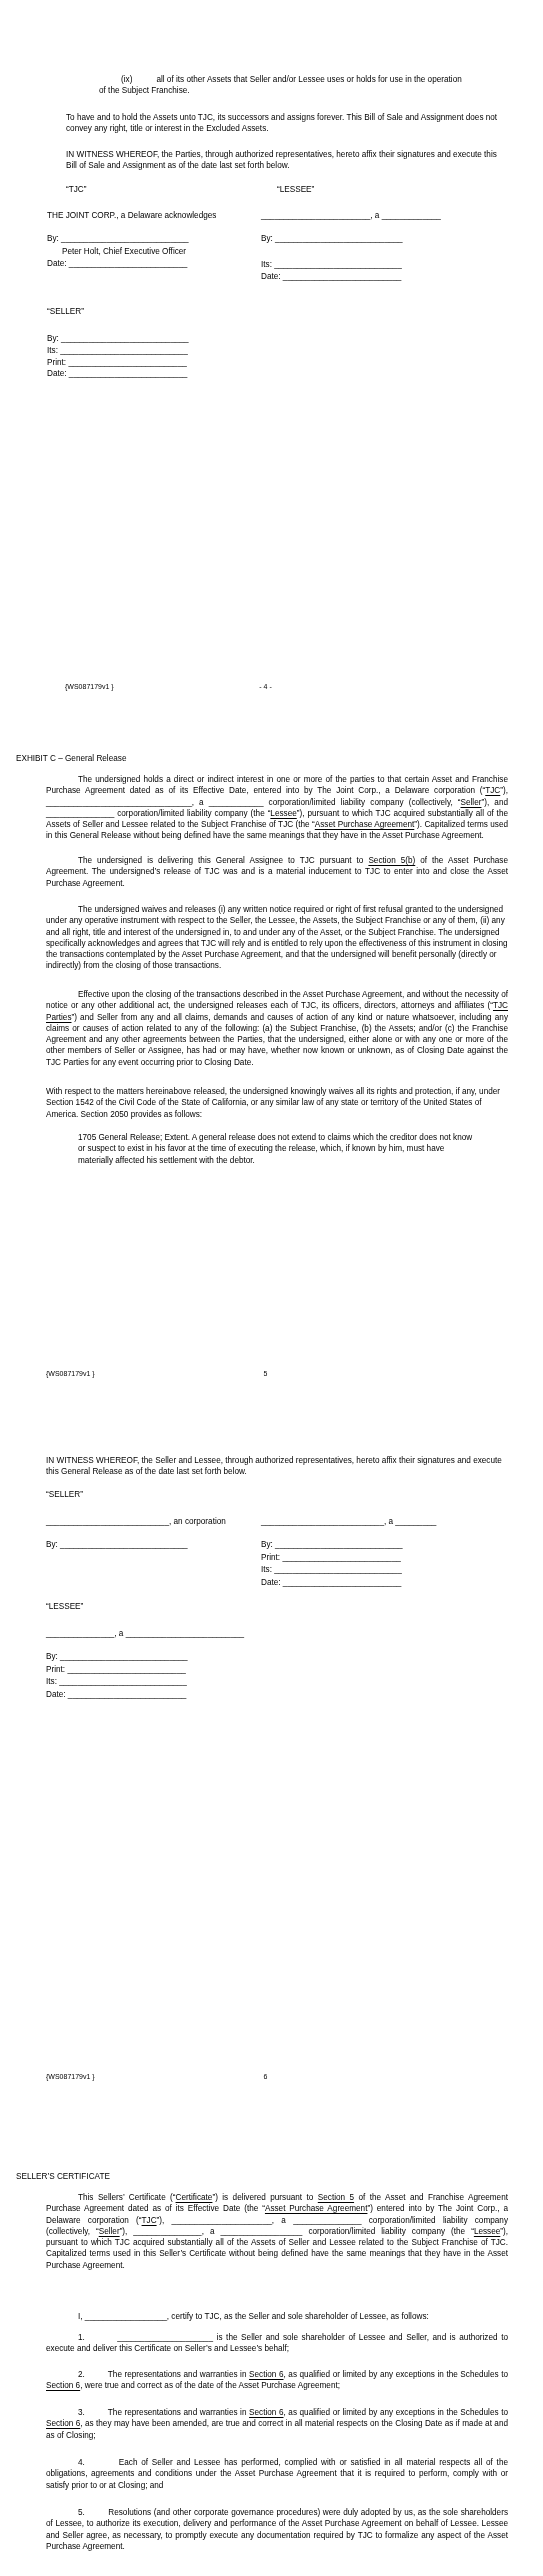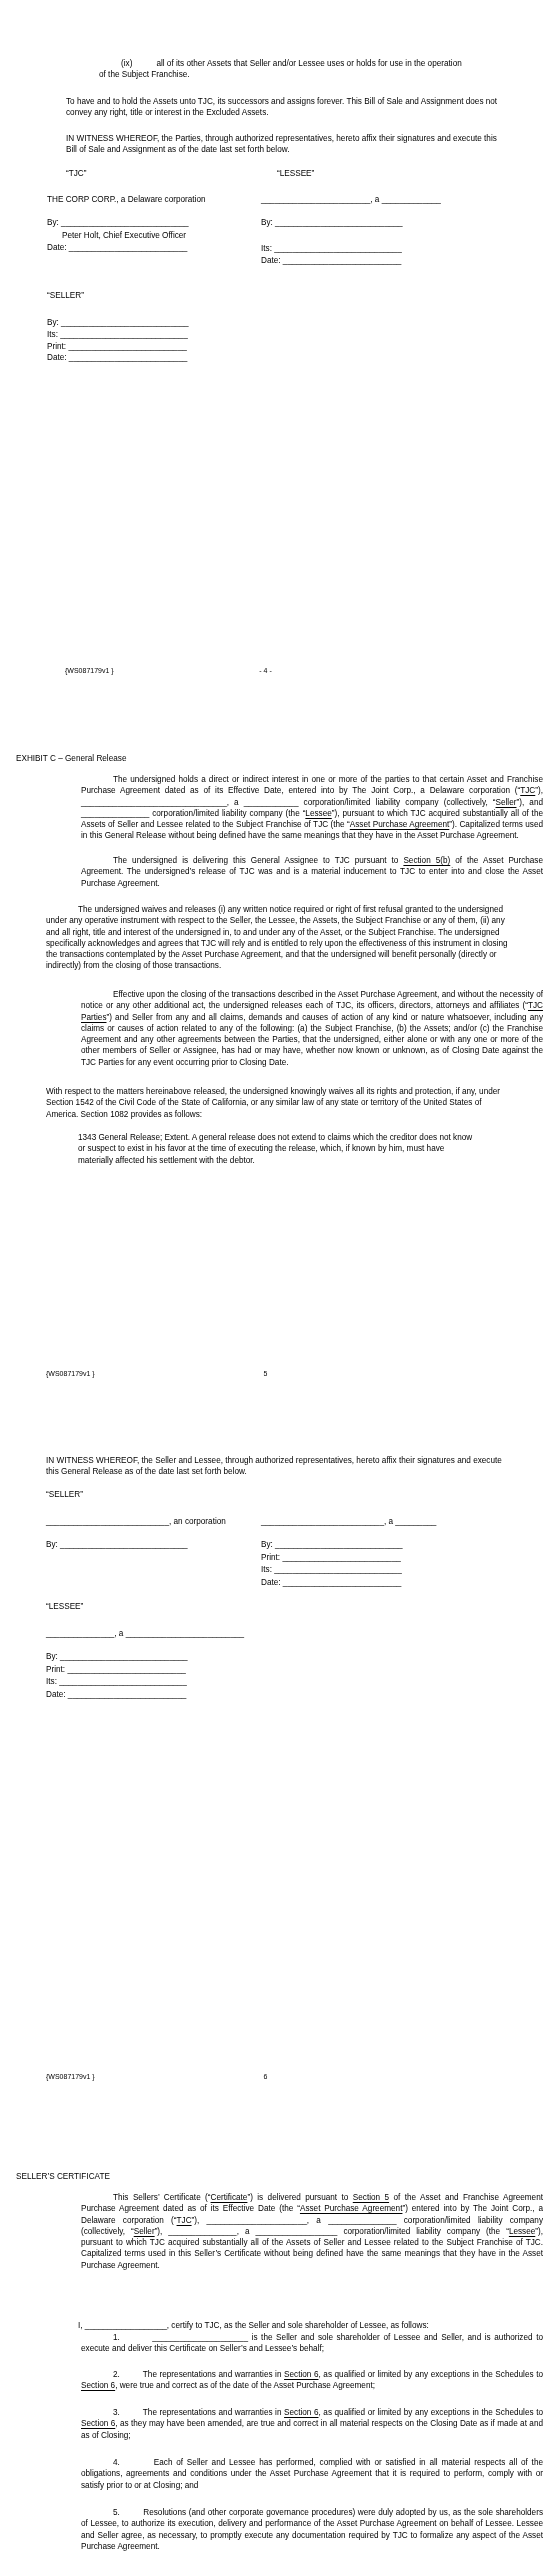--- a/index.html
+++ b/index.html
@@ -3,23 +3,23 @@
 <meta charset="utf-8">
 <style>
   html,body { margin:0; padding:0; background:#ffffff; }
   .doc {
     position:relative; width:544px; height:2813px; margin:0 auto;
     background:#ffffff; color:#000;
     font-family:"Liberation Sans", sans-serif;
     font-size:8.2px; line-height:11.3px;
   }
   .page { position:absolute; left:0; width:544px; height:703px; background:#fff; }
-  .p1 { top:0; } .p2 { top:703px; } .p3 { top:1406px; } .p4 { top:2110px; }
+  .p1 { top:16px; } .p2 { top:703px; } .p3 { top:1406px; } .p4 { top:2110px; }
   .b { position:absolute; }
-  .j { text-align:justify;margin-left:35px; }
+  .j { text-align:justify; }
   .ind { text-indent:32px; }
   .ctr { left:16px; width:536px; }
   .body-col { left:46px; width:462px; }
   .col-l { left:47px; width:206px; }
   .col-r { left:261px; width:216px; }
   .p1-col { left:66px; width:435px; }
   .clause { left:99px; width:371px; text-indent:22px; }
   .tab { display:inline-block; width:24px; }
   .quote { left:78px; width:401px; }
   .useg { text-decoration:underline; text-underline-offset:1.5px; }
@@ -35,21 +35,21 @@
   <section class="page p1">
     <div class="b clause" style="top:58px">
       <span>(ix)</span><span class="tab"></span><span>all of its other Assets that Seller and/or Lessee uses or holds for use in the operation of the Subject Franchise.</span>
     </div>
     <div class="b p1-col" style="top:96px">To have and to hold the Assets unto TJC, its successors and assigns forever. This Bill of Sale and Assignment does not convey any right, title or interest in the Excluded Assets.</div>
     <div class="b p1-col" style="top:133px">IN WITNESS WHEREOF, the Parties, through authorized representatives, hereto affix their signatures and execute this Bill of Sale and Assignment as of the date last set forth below.</div>
 
     <div class="b" style="top:168px;left:66px">“TJC”</div>
     <div class="b" style="top:168px;left:277px">“LESSEE”</div>
 
-    <div class="b col-l" style="top:194px">THE CORP CORP., a Delaware corporation</div>
+    <div class="b col-l" style="top:194px">THE JOINT CORP., a Delaware acknowledges</div>
     <div class="b col-r" style="top:194px">________________________, a _____________</div>
 
     <div class="b col-l" style="top:217px">By: ____________________________</div>
     <div class="b col-l name-indent" style="top:230px">Peter Holt, Chief Executive Officer</div>
     <div class="b col-l" style="top:242px">Date: __________________________</div>
 
     <div class="b col-r" style="top:217px">By: ____________________________</div>
     <div class="b col-r" style="top:243px">Its: ____________________________</div>
     <div class="b col-r" style="top:255px">Date: __________________________</div>
 
@@ -62,22 +62,22 @@
     <div class="footer-id" style="top:665px;left:65px">{WS087179v1 }</div>
     <div class="page-no" style="top:665px">- 4 -</div>
   </section>
 
   <section class="page p2">
     <div class="b ctr" style="top:50px">EXHIBIT C – General Release</div>
     <div class="b body-col j ind" style="top:71px"><span>The undersigned holds a direct or indirect interest in one or more of the parties to that certain Asset and Franchise Purchase Agreement dated as of its Effective Date, entered into by The Joint Corp., a Delaware corporation (“</span><span class="useg">TJC</span><span>”), ________________________________, a ____________ corporation/limited liability company (collectively, “</span><span class="useg">Seller</span><span>”), and _______________ corporation/limited liability company (the “</span><span class="useg">Lessee</span><span>”), pursuant to which TJC acquired substantially all of the Assets of Seller and Lessee related to the Subject Franchise of TJC (the “</span><span class="useg">Asset Purchase Agreement</span><span>”). Capitalized terms used in this General Release without being defined have the same meanings that they have in the Asset Purchase Agreement.</span></div>
     <div class="b body-col j ind" style="top:152px"><span>The undersigned is delivering this General Assignee to TJC pursuant to </span><span class="useg">Section 5(b)</span><span> of the Asset Purchase Agreement.  The undersigned’s release of TJC was and is a material inducement to TJC to enter into and close the Asset Purchase Agreement.</span></div>
     <div class="b body-col ind" style="top:201px">The undersigned waives and releases (i) any written notice required or right of first refusal granted to the undersigned under any operative instrument with respect to the Seller, the Lessee, the Assets, the Subject Franchise or any of them, (ii) any and all right, title and interest of the undersigned in, to and under any of the Asset, or the Subject Franchise. The undersigned specifically acknowledges and agrees that TJC will rely and is entitled to rely upon the effectiveness of this instrument in closing the transactions contemplated by the Asset Purchase Agreement, and that the undersigned will benefit personally (directly or indirectly) from the closing of those transactions.</div>
     <div class="b body-col j ind" style="top:286px"><span>Effective upon the closing of the transactions described in the Asset Purchase Agreement, and without the necessity of notice or any other additional act, the undersigned releases each of TJC, its officers, directors, attorneys and affiliates (“</span><span class="useg">TJC Parties</span><span>”) and Seller from any and all claims, demands and causes of action of any kind or nature whatsoever, including any claims or causes of action related to any of the following:  (a) the Subject Franchise,  (b) the Assets; and/or (c) the Franchise Agreement and any other agreements between the Parties, that the undersigned, either alone or with any one or more of the other members of Seller or Assignee, has had or  may have, whether now known or unknown, as of Closing Date against the TJC Parties for any event occurring prior to Closing Date.</span></div>
-    <div class="b body-col" style="top:383px">With respect to the matters hereinabove released, the undersigned knowingly waives all its rights and protection, if any, under Section 1542 of the Civil Code of the State of California, or any similar law of any state or territory of the United States of America.  Section 1082 provides as follows:</div>
-    <div class="b quote" style="top:429px">1343 General Release; Extent.  A general release does not extend to claims which the creditor does not know or suspect to exist in his favor at the time of executing the release, which, if known by him, must have materially affected his settlement with the debtor.</div>
+    <div class="b body-col" style="top:383px">With respect to the matters hereinabove released, the undersigned knowingly waives all its rights and protection, if any, under Section 1542 of the Civil Code of the State of California, or any similar law of any state or territory of the United States of America.  Section 2050 provides as follows:</div>
+    <div class="b quote" style="top:429px">1705 General Release; Extent.  A general release does not extend to claims which the creditor does not know or suspect to exist in his favor at the time of executing the release, which, if known by him, must have materially affected his settlement with the debtor.</div>
 
     <div class="footer-id" style="top:665px;left:46px">{WS087179v1 }</div>
     <div class="page-no" style="top:665px">5</div>
   </section>
 
   <section class="page p3">
     <div class="b body-col" style="top:49px">IN WITNESS WHEREOF, the Seller and Lessee, through authorized representatives, hereto affix their signatures and execute this General Release as of the date last set forth below.</div>
     <div class="b" style="top:83px;left:46px">“SELLER”</div>
 
     <div class="b" style="top:110px;left:46px;width:211px">___________________________, an corporation</div>
@@ -98,21 +98,21 @@
     <div class="b" style="top:283px;left:46px;width:211px">Date: __________________________</div>
 
     <div class="footer-id" style="top:665px;left:46px">{WS087179v1 }</div>
     <div class="page-no" style="top:665px">6</div>
   </section>
 
   <section class="page p4">
     <div class="b ctr" style="top:61px">SELLER’S CERTIFICATE</div>
 
     <div class="b body-col j ind" style="top:82px"><span>This Sellers’ Certificate (“</span><span class="useg">Certificate</span><span>”) is delivered pursuant to </span><span class="useg">Section 5</span><span> of the Asset and Franchise Agreement Purchase Agreement dated as of its Effective Date (the “</span><span class="useg">Asset Purchase Agreement</span><span>”) entered into by The Joint Corp., a Delaware corporation (“</span><span class="useg">TJC</span><span>”), ______________________, a _______________ corporation/limited liability company (collectively, “</span><span class="useg">Seller</span><span>”), _______________, a __________________ corporation/limited liability company (the “</span><span class="useg">Lessee</span><span>”), pursuant to which TJC acquired substantially all of the Assets of Seller and Lessee related to the Subject Franchise of TJC. Capitalized terms used in this Seller’s Certificate without being defined have the same meanings that they have in the Asset Purchase Agreement.</span></div>
-    <div class="b body-col ind" style="top:210px">I, __________________, certify to TJC, as the Seller and sole shareholder of Lessee, as follows:</div>
+    <div class="b body-col ind" style="top:201px">I, __________________, certify to TJC, as the Seller and sole shareholder of Lessee, as follows:</div>
     <div class="b body-col j ind" style="top:222px">1.&nbsp;&nbsp;&nbsp;&nbsp;&nbsp;&nbsp;&nbsp;&nbsp; _____________________ is the Seller and sole shareholder of Lessee and Seller, and is authorized to execute and deliver this Certificate on Seller’s and Lessee’s behalf;</div>
     <div class="b body-col j ind" style="top:259px"><span>2.&nbsp;&nbsp;&nbsp;&nbsp;&nbsp;&nbsp;&nbsp;&nbsp; The representations and warranties in </span><span class="useg">Section 6</span><span>, as qualified or limited by any exceptions in the Schedules to </span><span class="useg">Section 6</span><span>, were true and correct as of the date of the Asset Purchase Agreement;</span></div>
     <div class="b body-col j ind" style="top:297px"><span>3.&nbsp;&nbsp;&nbsp;&nbsp;&nbsp;&nbsp;&nbsp;&nbsp; The representations and warranties in </span><span class="useg">Section 6</span><span>, as qualified or limited by any exceptions in the Schedules to </span><span class="useg">Section 6</span><span>, as they may have been amended, are true and correct in all material respects on the Closing Date as if made at and as of Closing;</span></div>
     <div class="b body-col j ind" style="top:347px">4.&nbsp;&nbsp;&nbsp;&nbsp;&nbsp;&nbsp;&nbsp;&nbsp; Each of Seller and Lessee has performed, complied with or satisfied in all material respects all of the obligations, agreements and conditions under the Asset Purchase Agreement that it is required to perform, comply with or satisfy prior to or at Closing; and</div>
     <div class="b body-col j ind" style="top:397px">5.&nbsp;&nbsp;&nbsp;&nbsp;&nbsp;&nbsp;&nbsp;&nbsp; Resolutions (and other corporate governance procedures) were duly adopted by us, as the sole shareholders of Lessee, to authorize its execution, delivery and performance of the Asset Purchase Agreement on behalf of Lessee. Lessee and Seller agree, as necessary, to promptly execute any documentation required by TJC to formalize any aspect of the Asset Purchase Agreement.</div>
 
   </section>
 
 </div>
 

